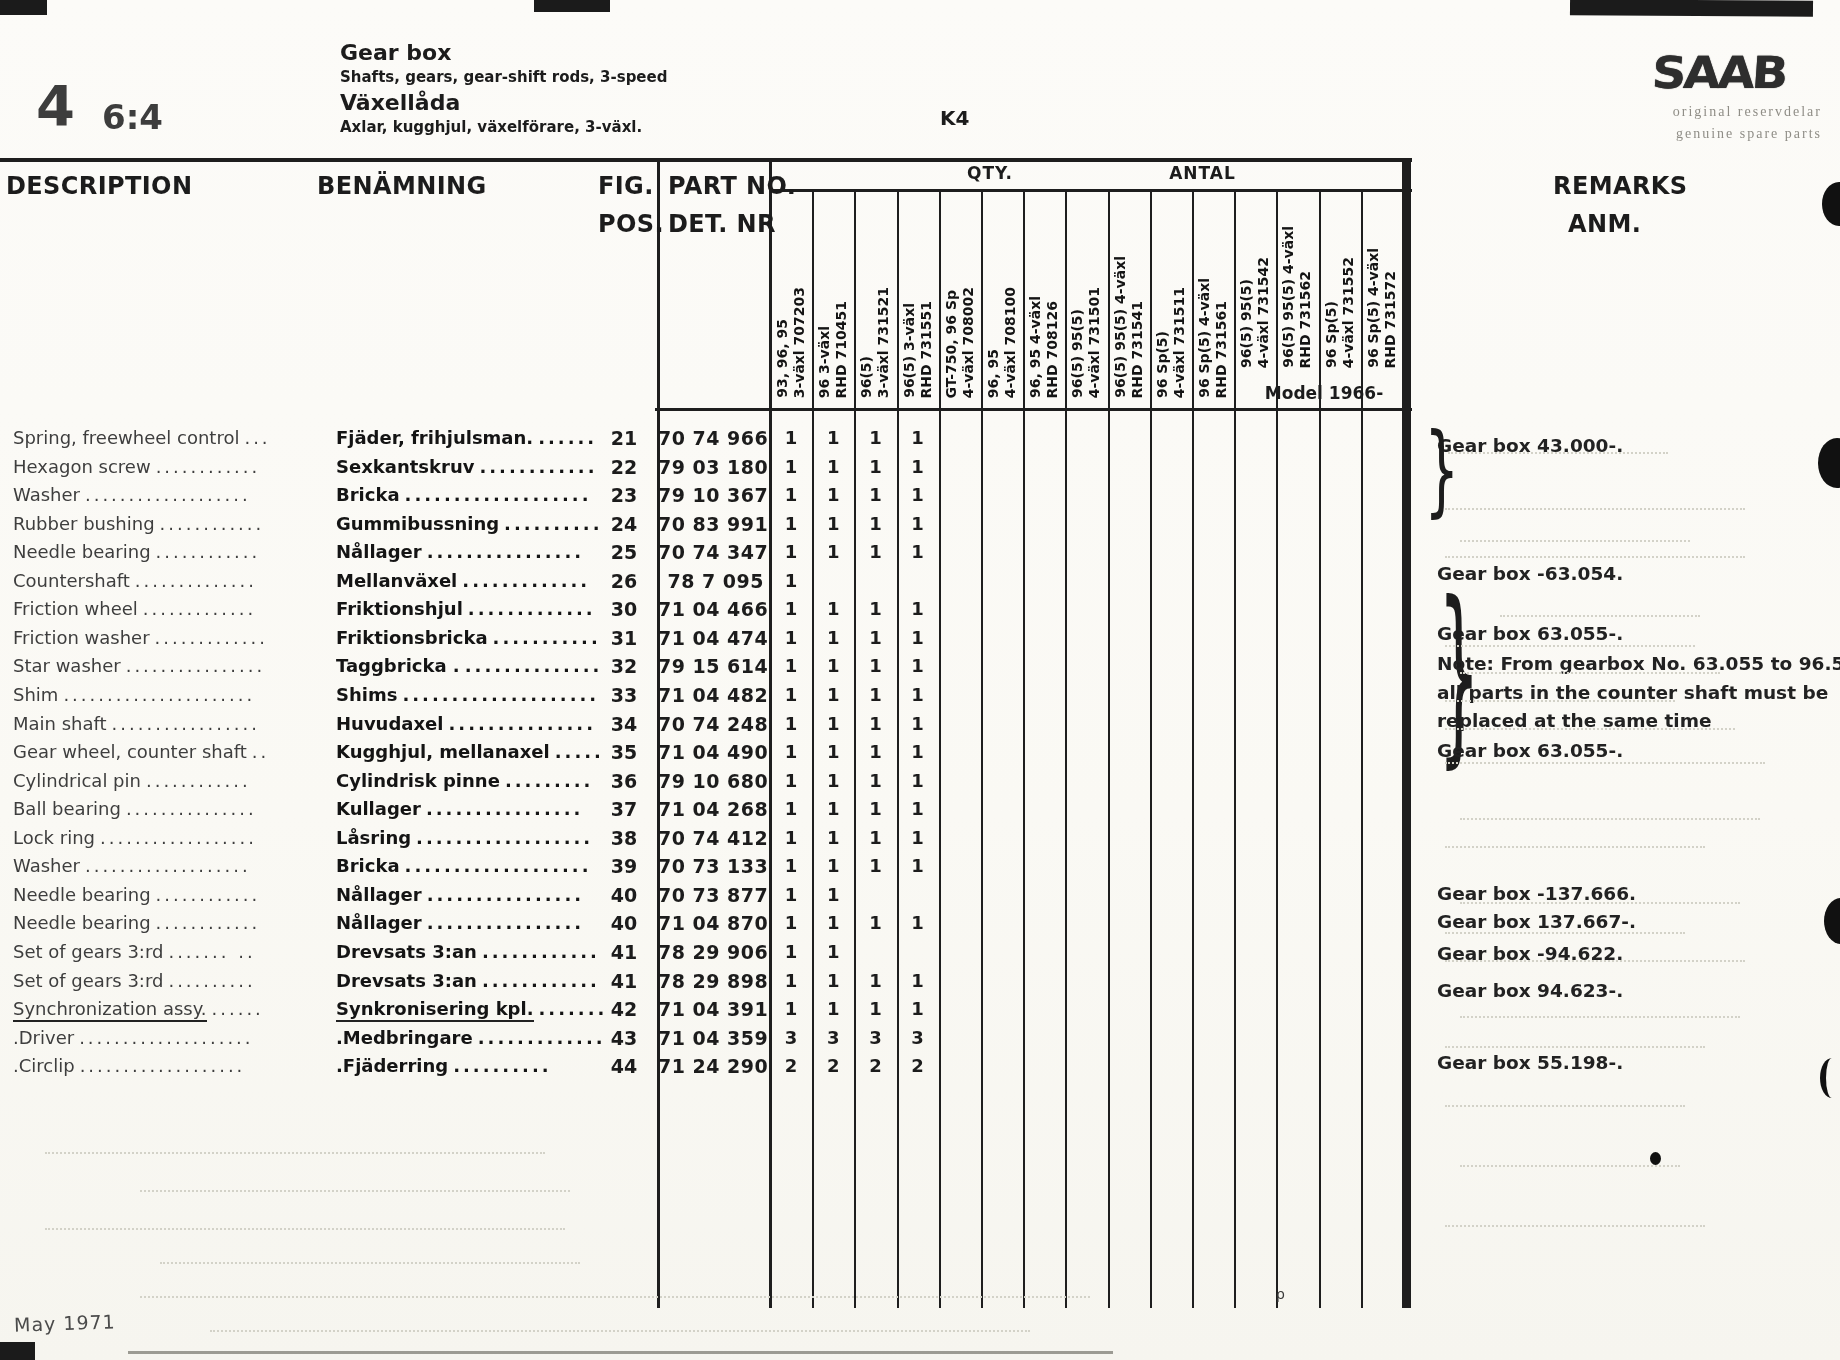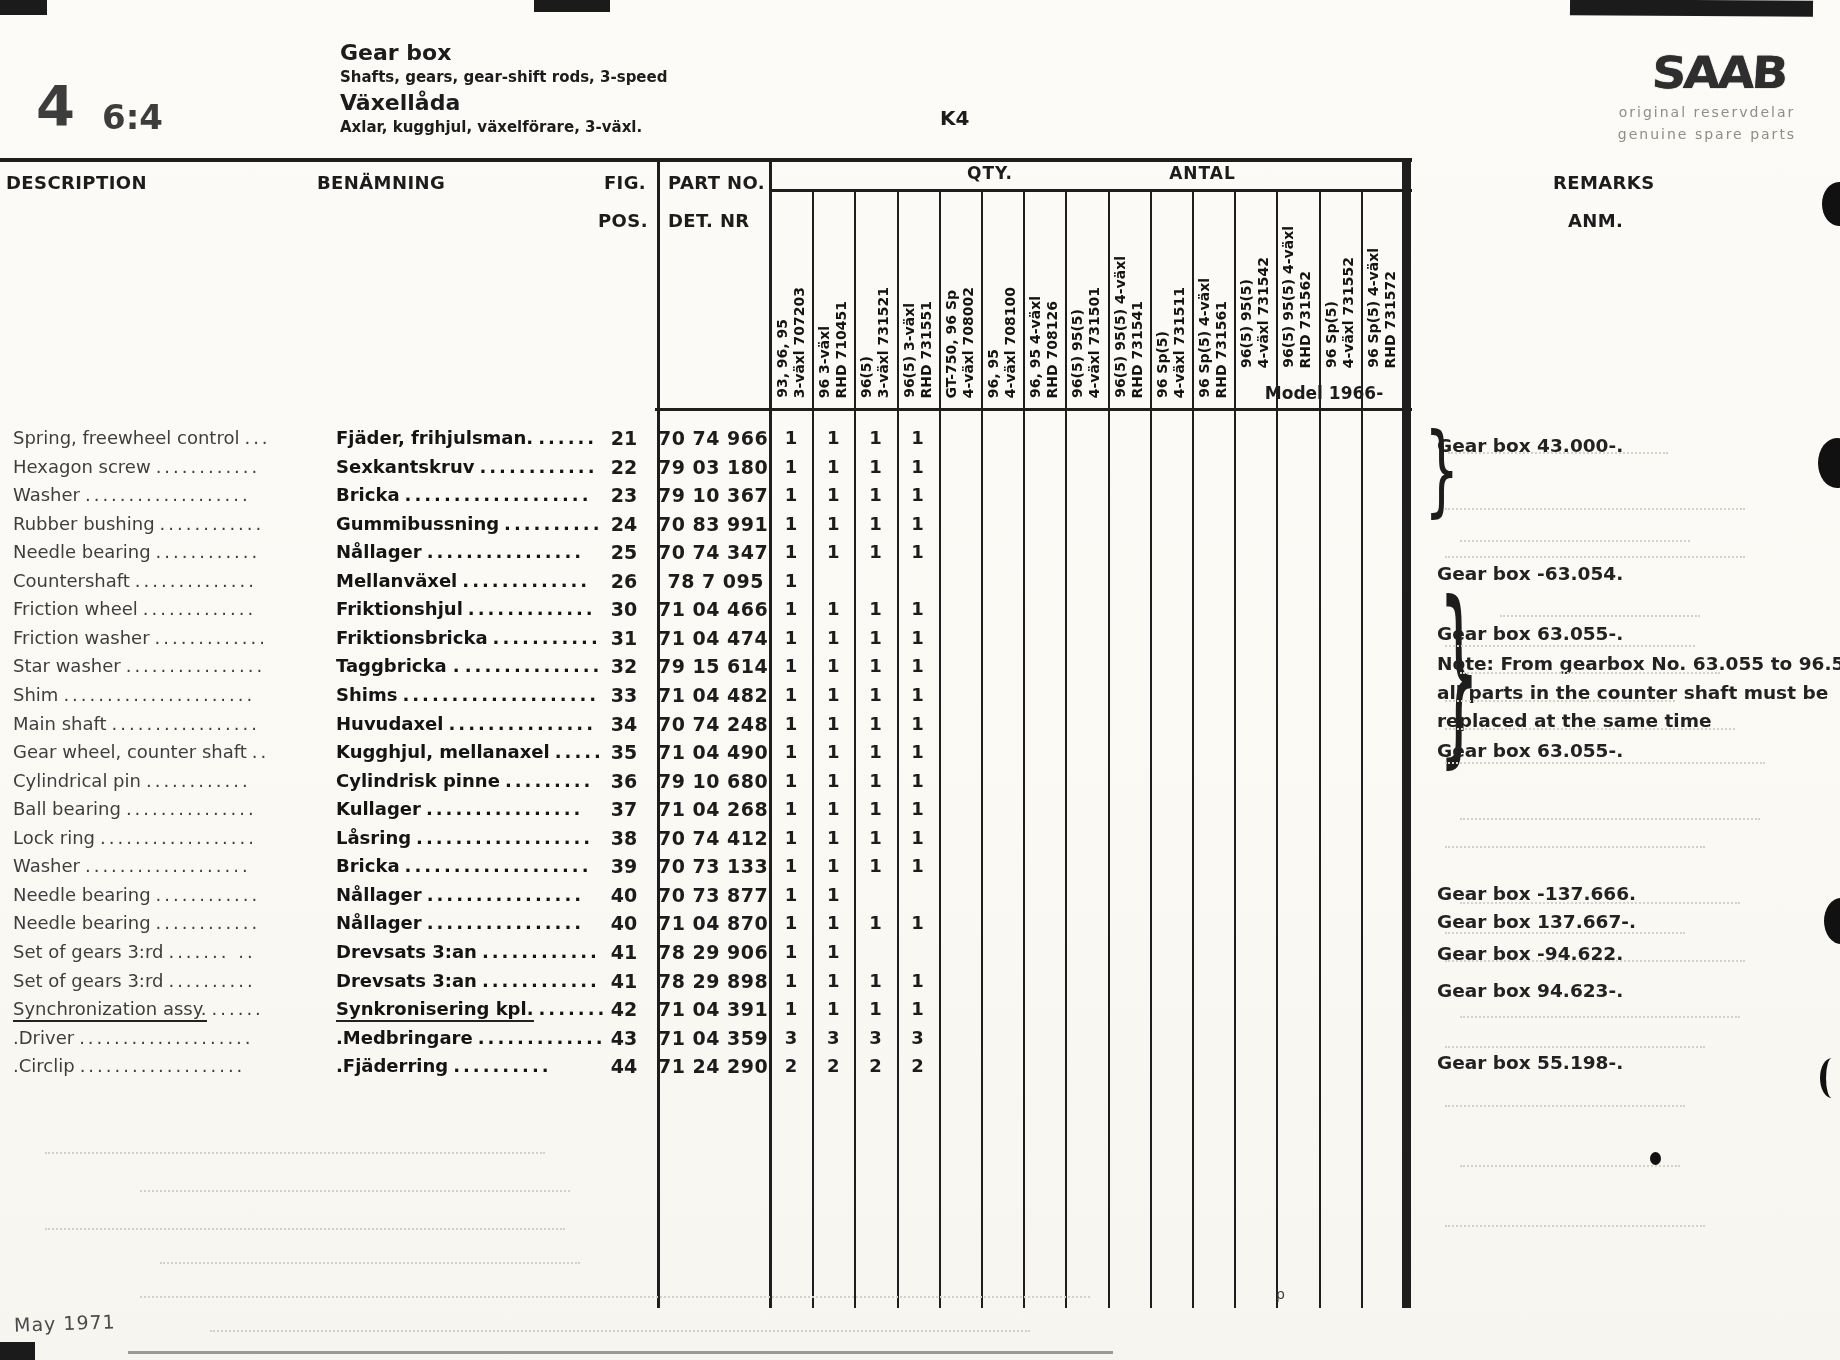--- a/index.html
+++ b/index.html
@@ -11,23 +11,23 @@
   
   .pageno{position:absolute;left:36px;top:78px;font-size:56px;font-weight:700;color:#3d3d3d;line-height:1;}
   .secno{position:absolute;left:102px;top:100px;font-size:34px;font-weight:700;color:#3d3d3d;line-height:1;}
   .title-en{position:absolute;left:340px;top:40px;font-size:22px;font-weight:700;}
   .sub-en{position:absolute;left:340px;top:68px;font-size:15px;font-weight:700;}
   .title-sv{position:absolute;left:340px;top:90px;font-size:22px;font-weight:700;}
   .sub-sv{position:absolute;left:340px;top:118px;font-size:15px;font-weight:700;}
   .k4{position:absolute;left:940px;top:106px;font-size:20px;font-weight:700;}
   .saab{position:absolute;left:1652px;top:44px;font-size:48px;font-weight:700;letter-spacing:-3px;
         color:#2e2e2e;transform:skewX(-4deg) scaleY(.92);text-shadow:0 0 1px #2e2e2e;}
-  .tagline{position:absolute;left:1592px;width:230px;text-align:center;font-size:14px;color:#8f8d86;letter-spacing:2px;}
-  
-  .th{position:absolute;font-weight:700;font-size:18px;letter-spacing:.4px;}
+  .tagline{position:absolute;left:1592px;width:230px;text-align:right;font-size:14px;color:#8f8d86;letter-spacing:2px;font-family:Liberation Serif, serif;}
+  
+  .th{position:absolute;font-weight:700;font-size:24px;letter-spacing:.4px;}
   .qtyhdr{position:absolute;font-weight:700;font-size:17px;letter-spacing:1px;}
   .model-note{position:absolute;left:1243px;top:383px;width:162px;text-align:center;font-size:17px;font-weight:700;}
   
   .vcol{position:absolute;display:flex;flex-direction:row;justify-content:center;align-items:flex-end;gap:2px;}
   .vtext{writing-mode:vertical-rl;transform:rotate(180deg);white-space:nowrap;
          font-weight:700;font-size:14px;color:#141414;line-height:15px;}
   
   .row{position:absolute;left:0;width:1412px;height:28px;line-height:28px;white-space:nowrap;}
   .c{position:absolute;top:0;height:28px;line-height:28px;}
   .c-desc{left:13px;font-size:18px;color:#3e3e3e;}

